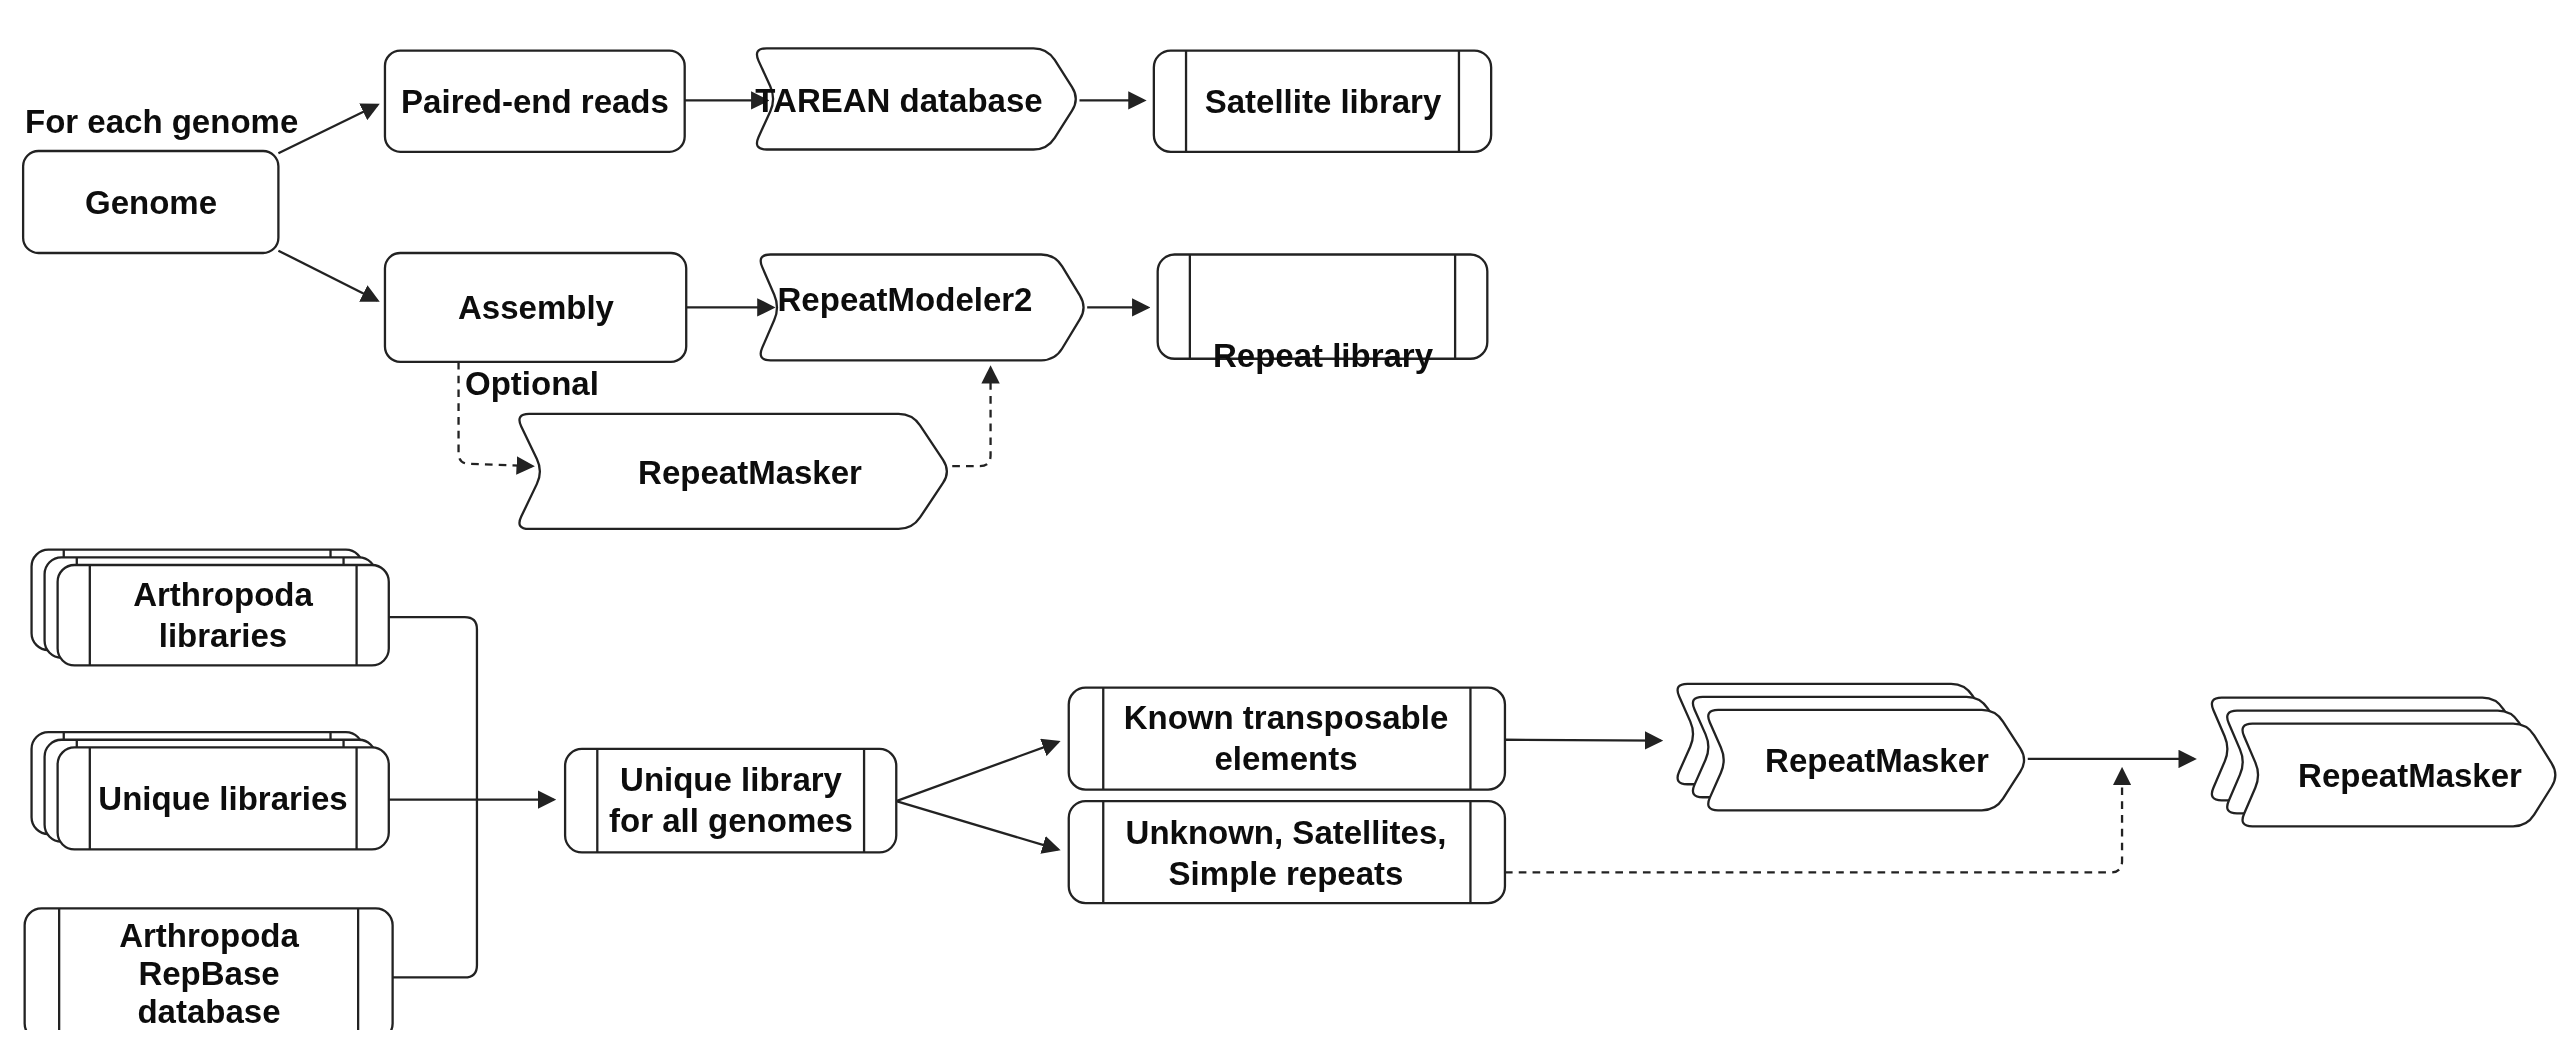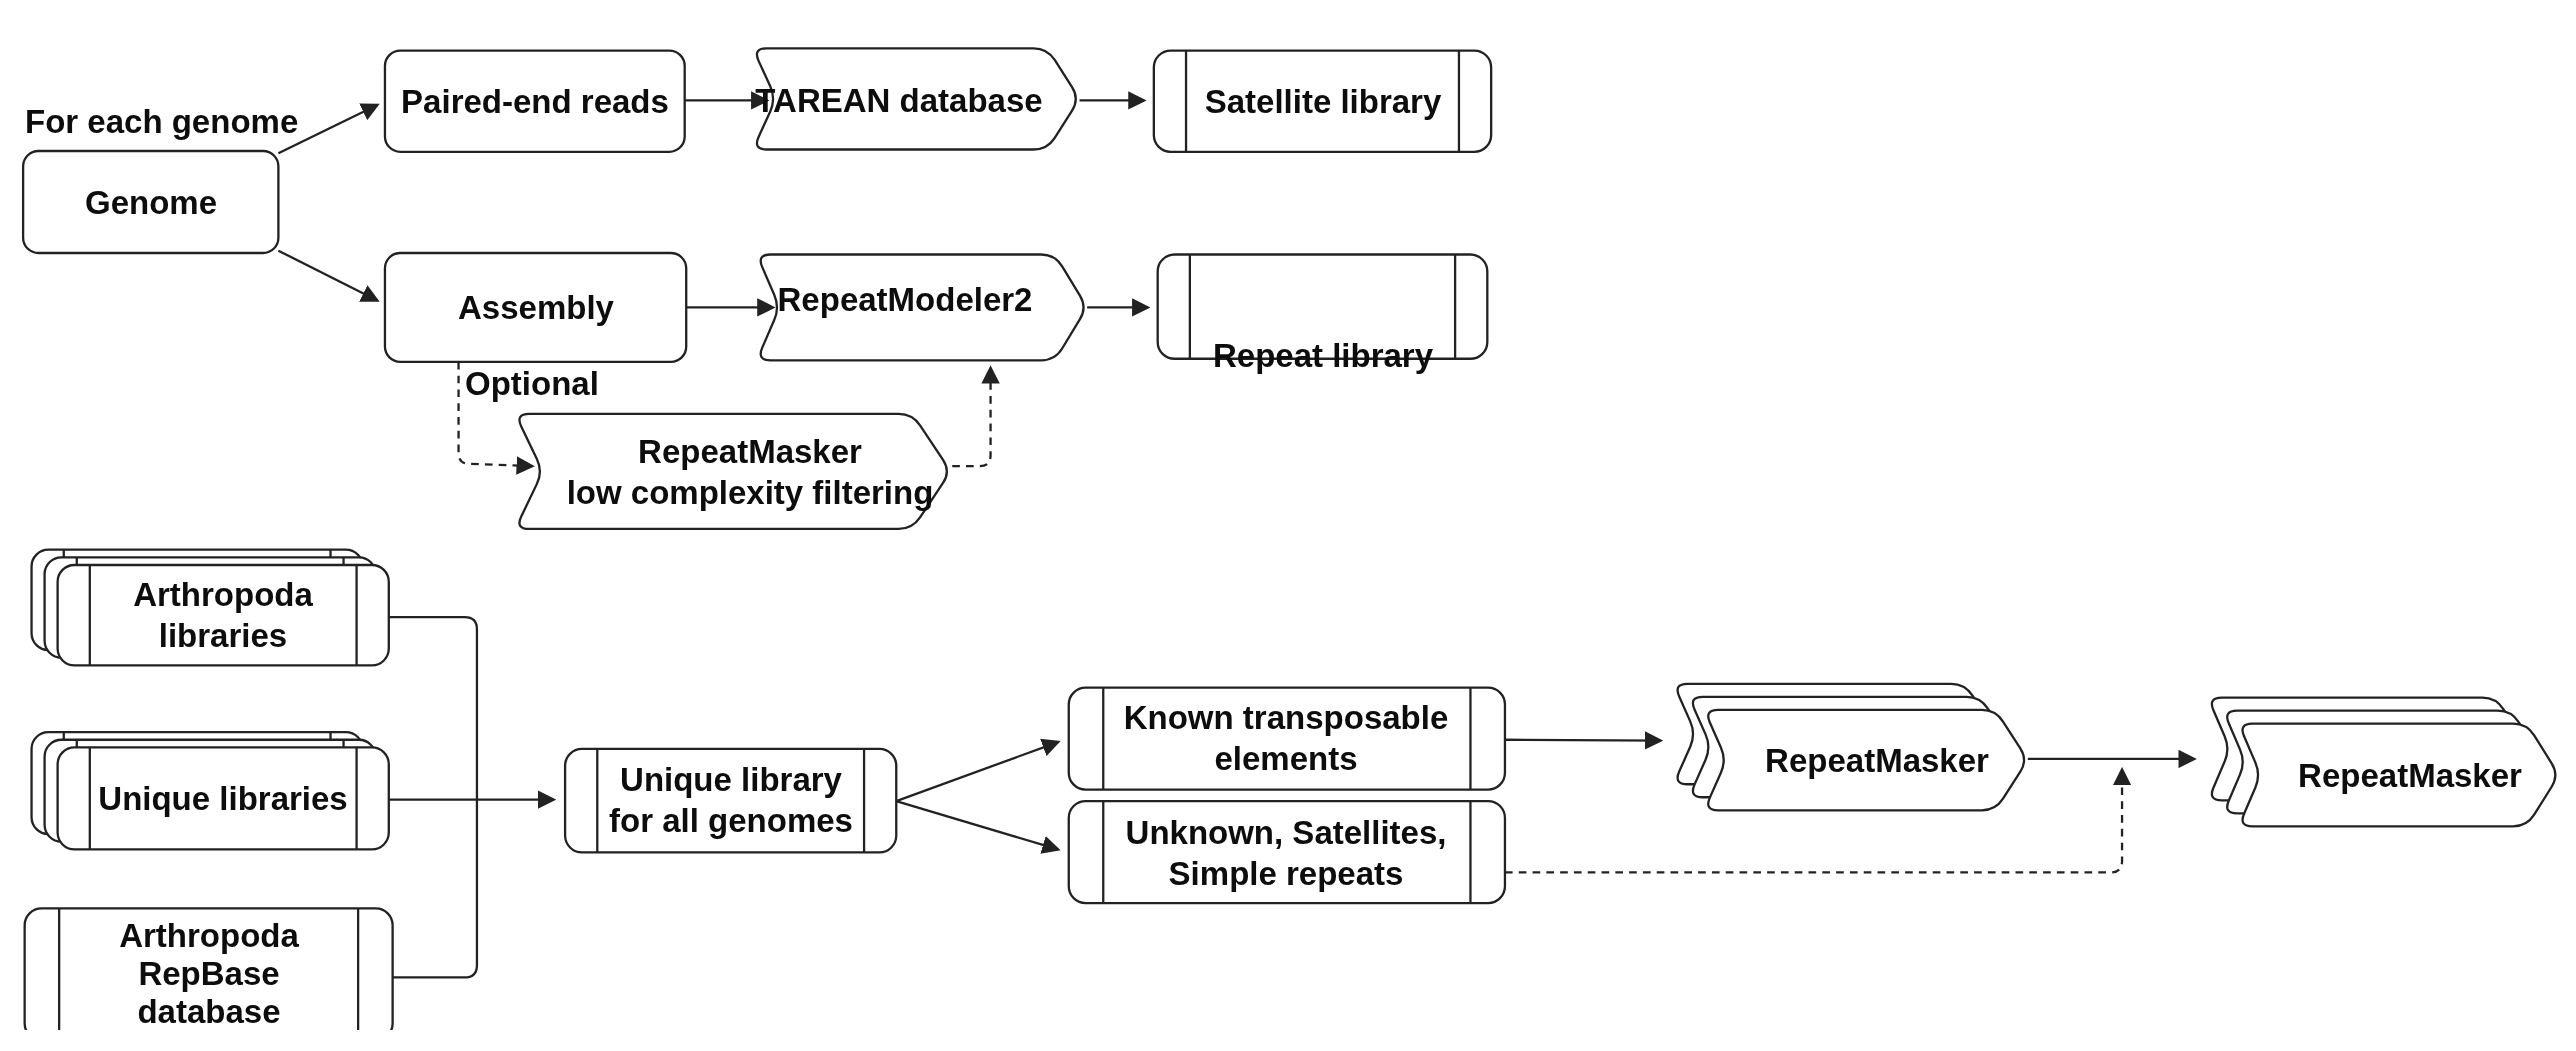--- a/index.html
+++ b/index.html
@@ -162,21 +162,20 @@
   <div class="lbl" style="left:536px; top:307px;">Assembly</div>
 
   <div class="lbl" style="left:905px; top:299px;">RepeatModeler2</div>
 
   <div class="lbl" style="left:1323px; top:307px;margin-top:48px;">Repeat library</div>
 
   <div class="lbl left-anchor" style="left:465px; top:383px;">Optional</div>
 
   <div class="lbl" style="left:750px; top:472px;">
     <div>RepeatMasker</div>
-    <div>low complexity filtering</div>
   </div>
 
   <div class="lbl" style="left:223px; top:615px;">
     <div>Arthropoda</div>
     <div>libraries</div>
   </div>
 
   <div class="lbl" style="left:223px; top:798px;">Unique libraries</div>
 
   <div class="lbl" style="left:731px; top:800px;">

